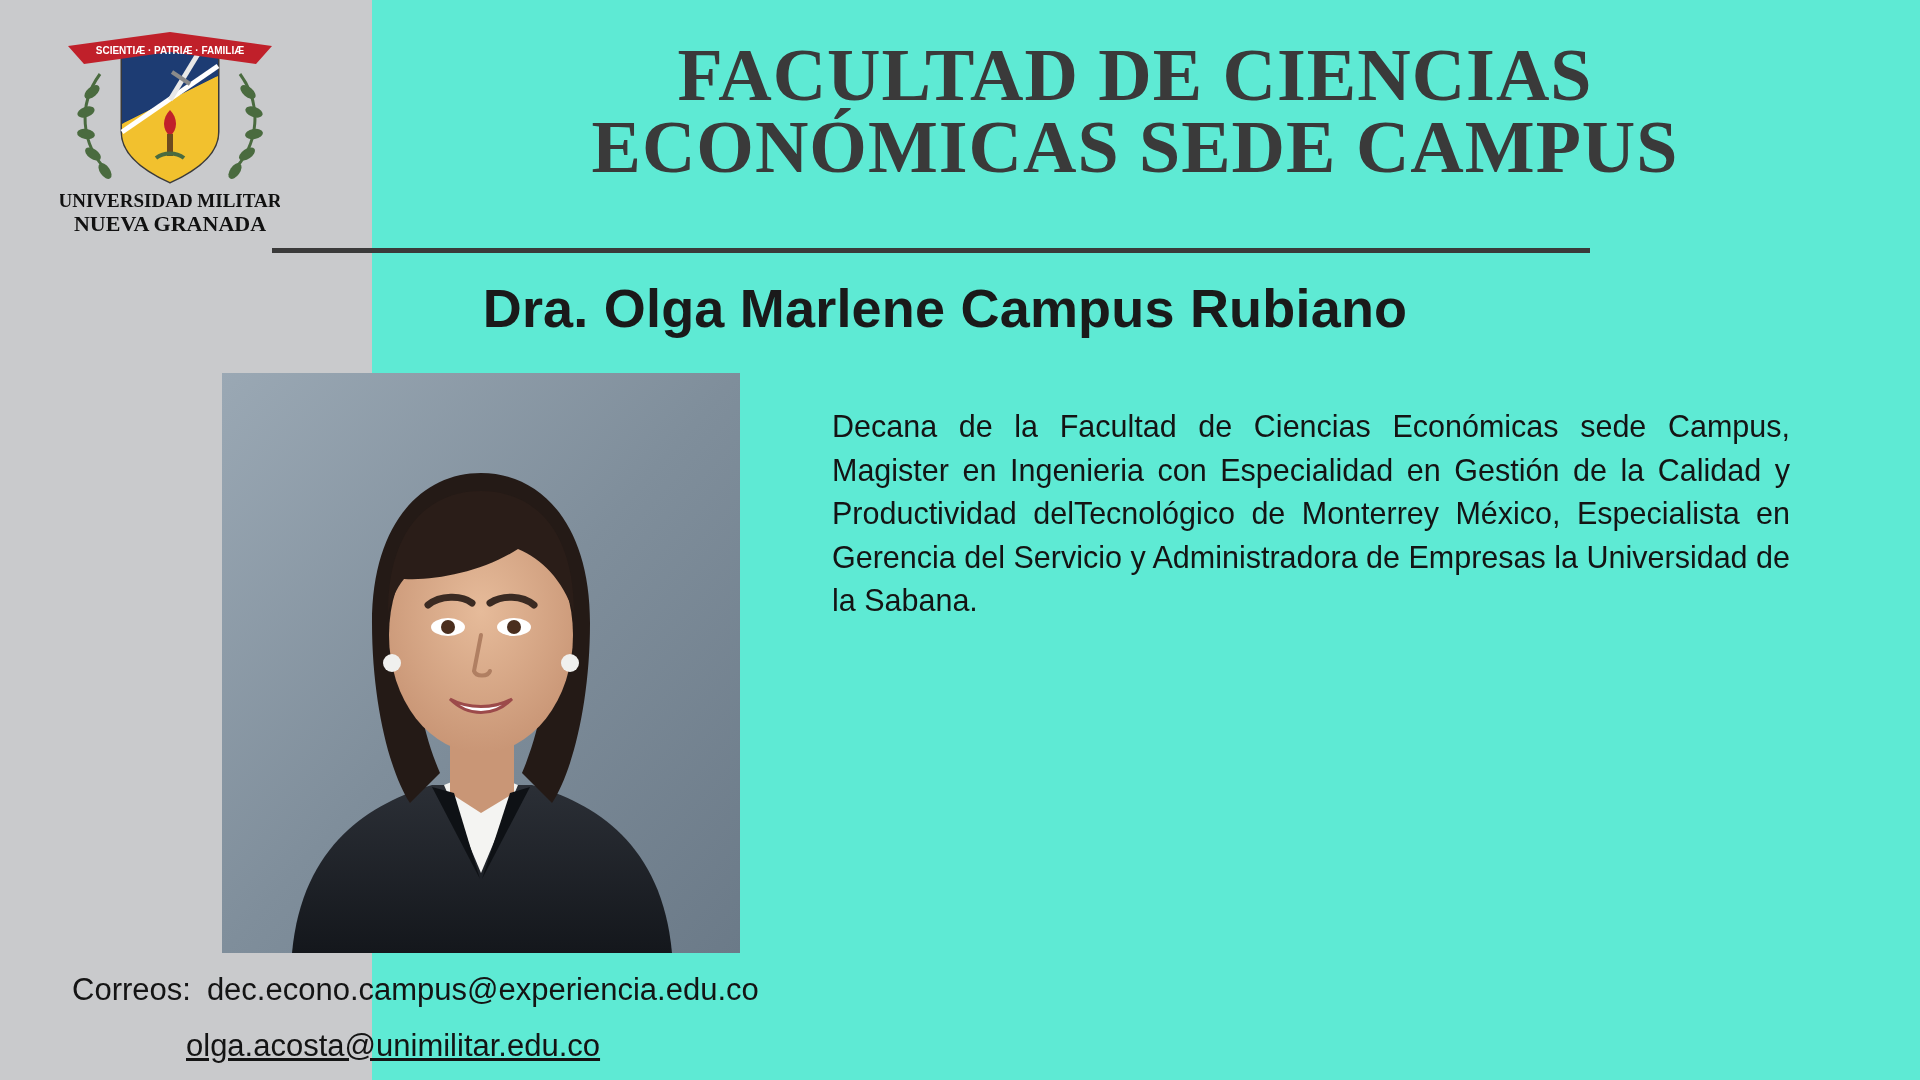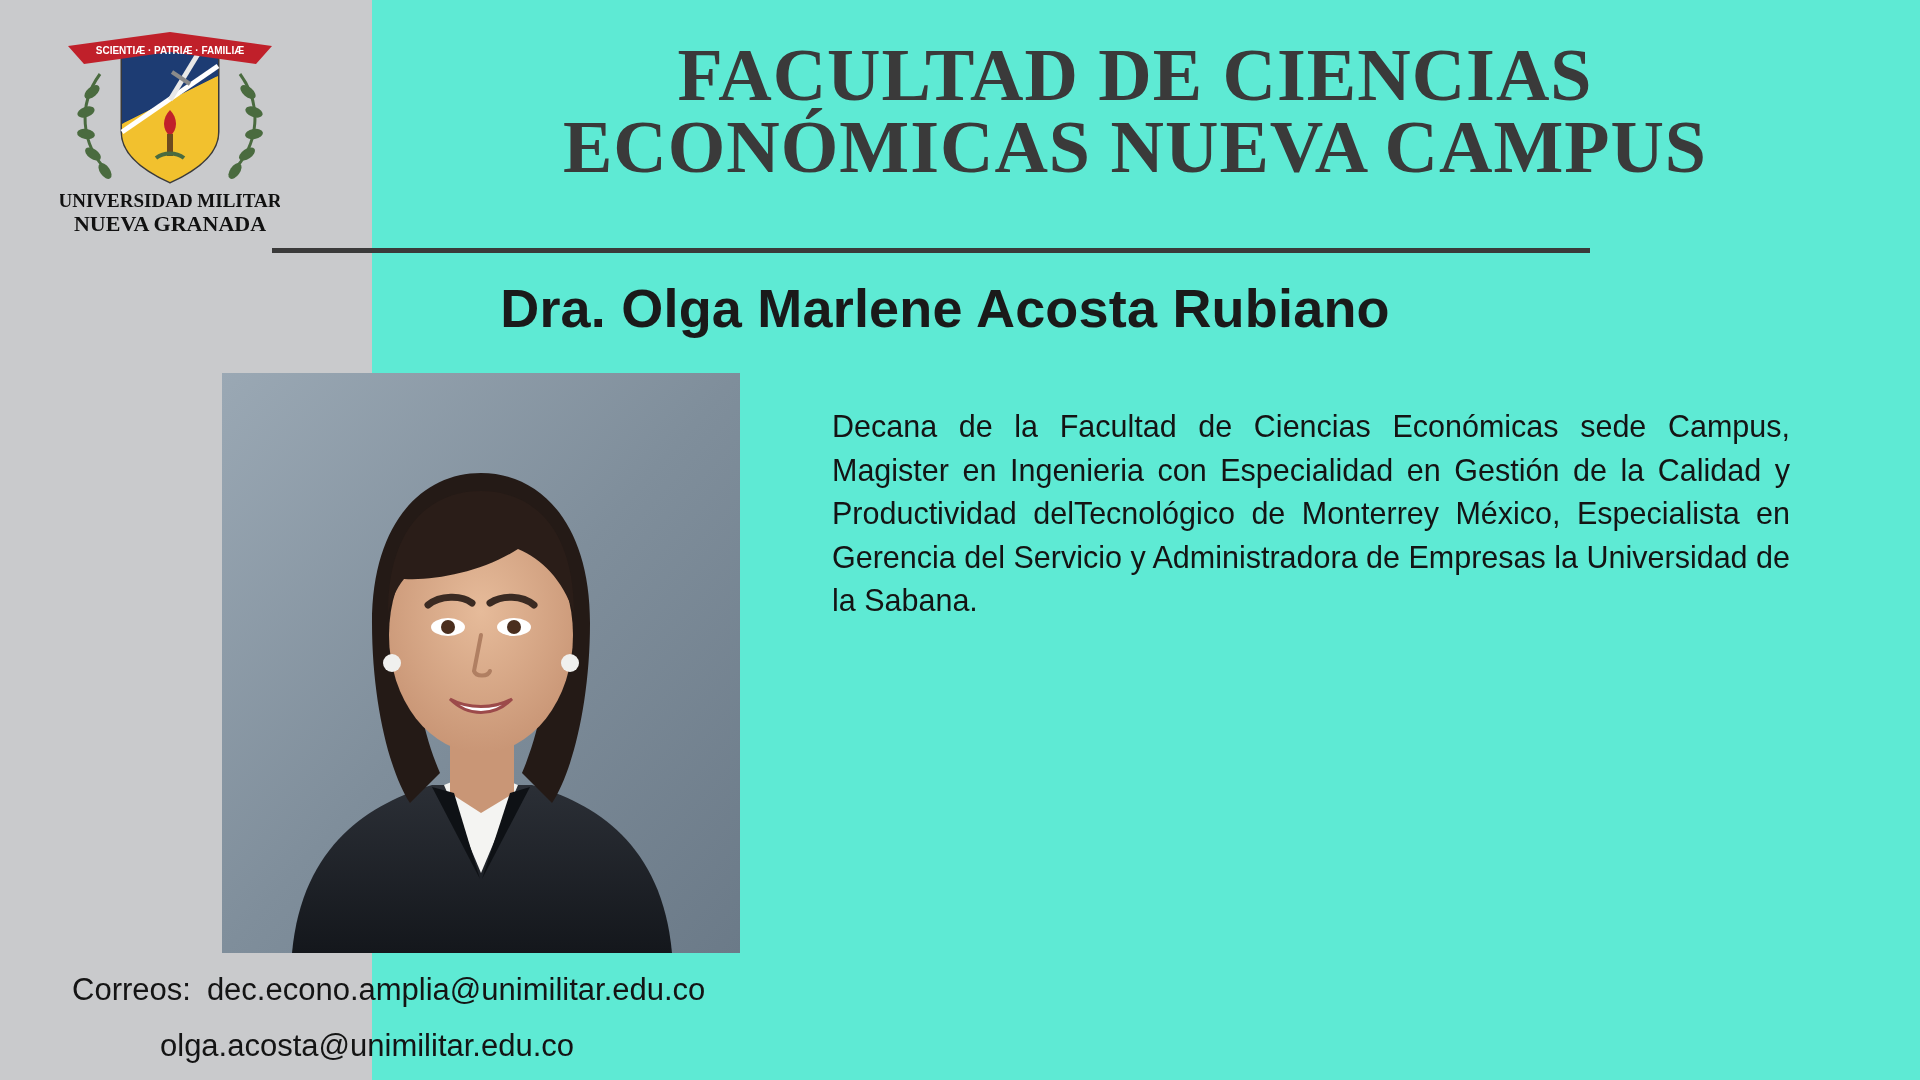--- a/index.html
+++ b/index.html
@@ -116,23 +116,24 @@
   }
   .emails-row {
     display: flex;
     align-items: center;
   }
   .emails-label {
     margin-right: 16px;
   }
   .email-1 { }
   .email-2 {
-    margin-left: 88px;
+    margin-left: 114px;
     margin-top: 20px;
     display: block;
+    text-decoration: underline;
   }
 </style>
 </head>
 <body>
 
 <div class="slide">
 
   <div class="left-band"></div>
 
   <div class="crest-block">
@@ -174,25 +175,25 @@
       <path d="M8,32 L110,18 L212,32 L196,50 L110,38 L24,50 Z" fill="#c0202a"></path>
       <text x="110" y="40" font-family="Liberation Sans, sans-serif" font-size="10" font-weight="bold" fill="#ffffff" text-anchor="middle">SCIENTIÆ · PATRIÆ · FAMILIÆ</text>
 
       <text x="110" y="193" font-family="Liberation Serif, serif" font-size="19" font-weight="bold" fill="#111111" text-anchor="middle">UNIVERSIDAD MILITAR</text>
       <text x="110" y="217" font-family="Liberation Serif, serif" font-size="22" font-weight="bold" fill="#111111" text-anchor="middle">NUEVA GRANADA</text>
     </svg>
   </div>
 
   <div class="header">
     <div class="header-title">FACULTAD DE CIENCIAS</div>
-    <div class="header-title">ECONÓMICAS NUEVA CAMPUS</div>
+    <div class="header-title">ECONÓMICAS SEDE CAMPUS</div>
   </div>
   <div class="header-rule"></div>
 
-  <div class="person-name">Dra. Olga Marlene Acosta Rubiano</div>
+  <div class="person-name">Dra. Olga Marlene Campus Rubiano</div>
 
   <div class="photo-frame">
     <svg class="photo-svg" width="518" height="580" viewBox="0 0 518 580" xmlns="http://www.w3.org/2000/svg">
       <defs>
         <linearGradient id="bg" x1="0" y1="0" x2="1" y2="1">
           <stop offset="0%" stop-color="#9aa8b4"></stop>
           <stop offset="50%" stop-color="#7f8e9b"></stop>
           <stop offset="100%" stop-color="#6b7a88"></stop>
         </linearGradient>
         <linearGradient id="suit" x1="0" y1="0" x2="0" y2="1">
@@ -238,18 +239,18 @@
     </svg>
   </div>
 
   <div class="bio">
     <p>Decana de la Facultad de Ciencias Económicas sede Campus, Magister en Ingenieria con Especialidad en Gestión de la Calidad y Productividad delTecnológico de Monterrey México, Especialista en Gerencia del Servicio y Administradora de Empresas la Universidad de la Sabana.</p>
   </div>
 
   <div class="emails">
     <div class="emails-row">
       <span class="emails-label">Correos:</span>
-      <span class="email-1">dec.econo.amplia@unimilitar.edu.co</span>
+      <span class="email-1">dec.econo.campus@experiencia.edu.co</span>
     </div>
     <span class="email-2">olga.acosta@unimilitar.edu.co</span>
   </div>
 
 </div>
 
 </body></html>

